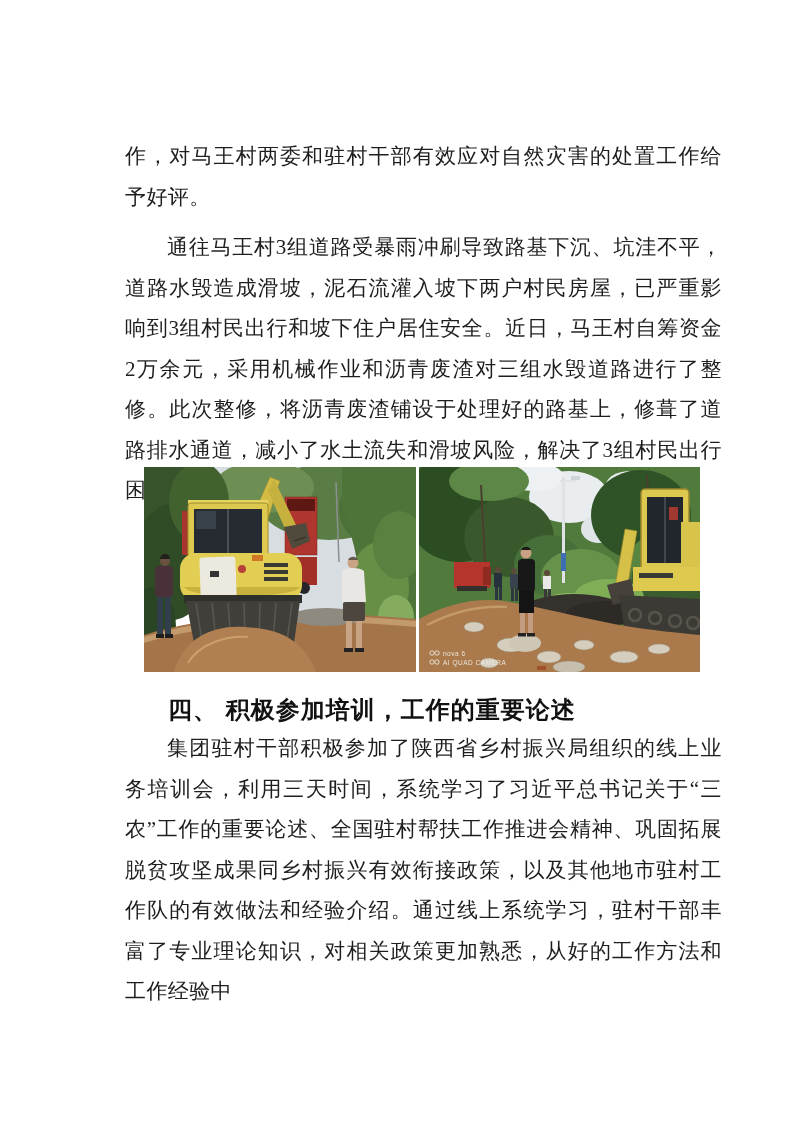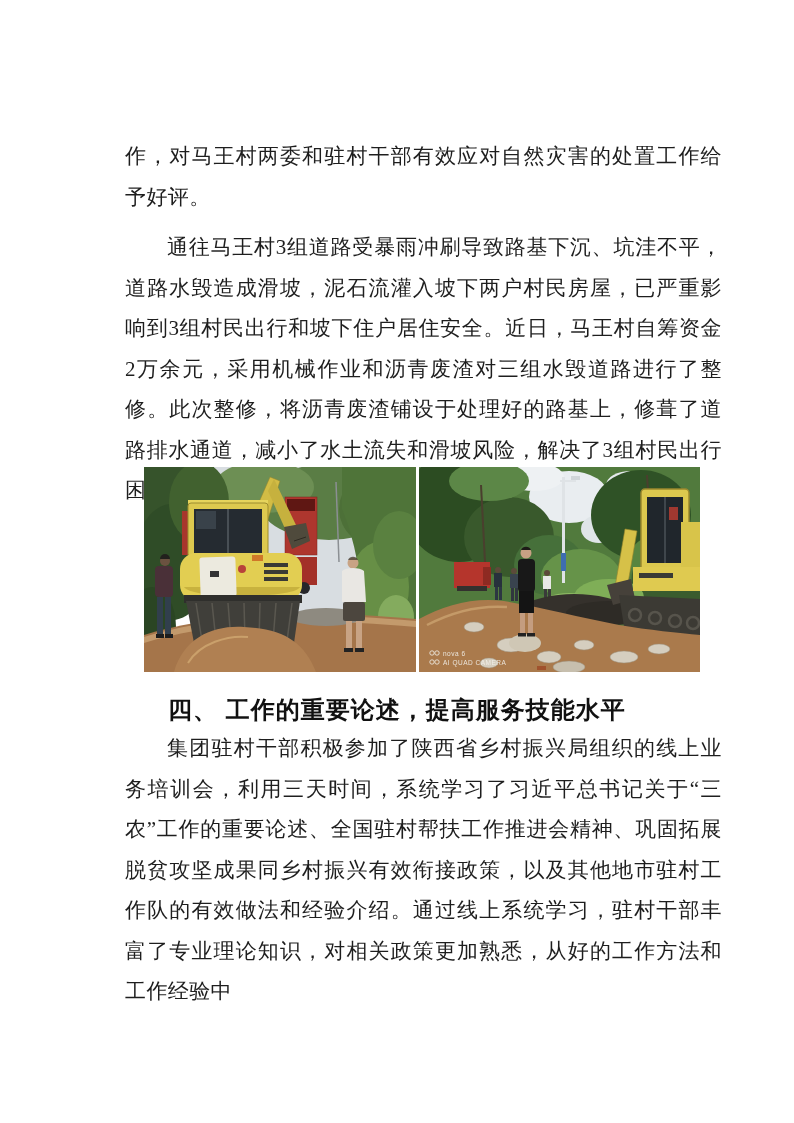--- a/index.html
+++ b/index.html
@@ -281,17 +281,17 @@
           <circle cx="13" cy="195" r="2.2"></circle>
             <circle cx="18" cy="195" r="2.2"></circle>
         </g>
         <text class="wm-text" x="24" y="189">nova 6</text>
         <text class="wm-text" x="24" y="198">AI QUAD CAMERA</text>
       </g>
     </svg>
 
   </div>
 
-  <h2 class="heading">四、 工作的重要论述，提高服务技能水平</h2>
+  <h2 class="heading">四、 积极参加培训，工作的重要论述</h2>
 
   <p class="body-text indent p3">集团驻村干部积极参加了陕西省乡村振兴局组织的线上业务培训会，利用三天时间，系统学习了习近平总书记关于“三农”工作的重要论述、全国驻村帮扶工作推进会精神、巩固拓展脱贫攻坚成果同乡村振兴有效衔接政策，以及其他地市驻村工作队的有效做法和经验介绍。通过线上系统学习，驻村干部丰富了专业理论知识，对相关政策更加熟悉，从好的工作方法和工作经验中</p>
 
 </div>
 
 </body></html>

